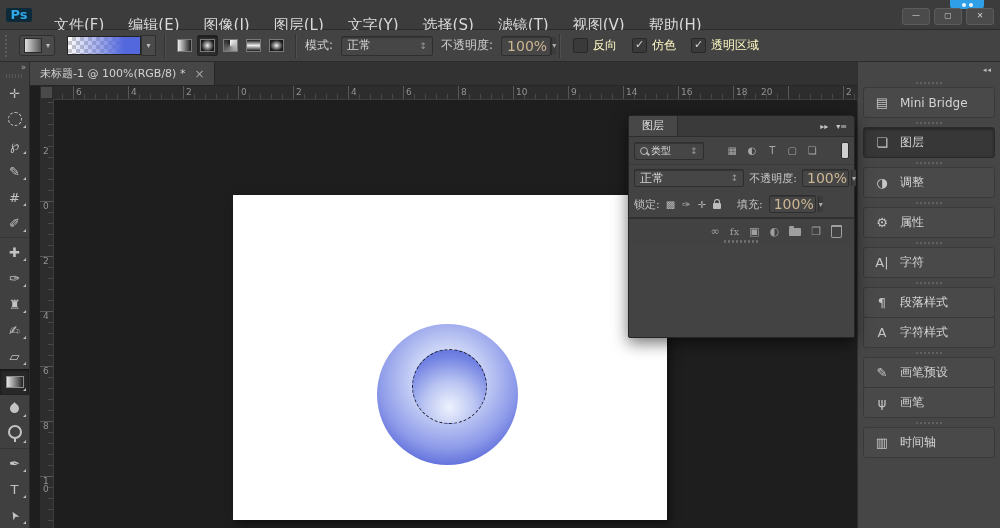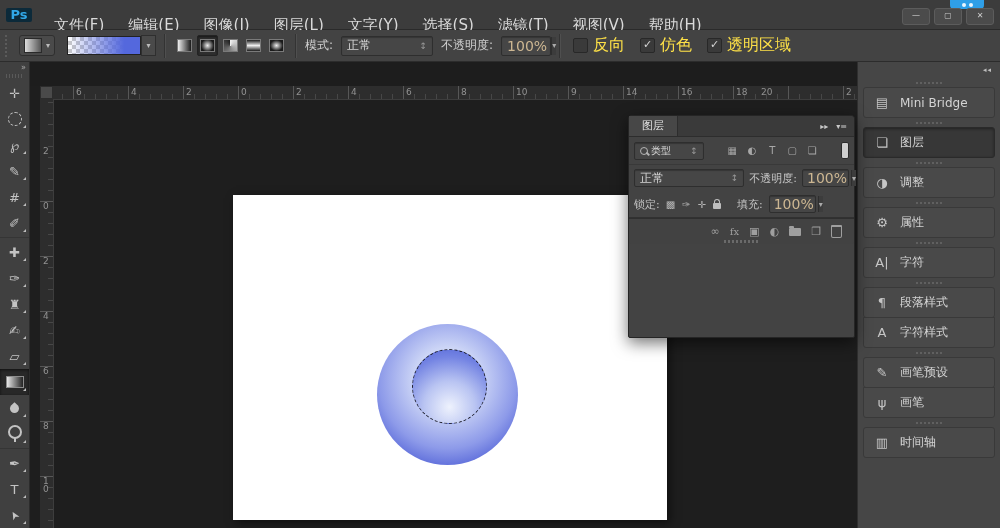--- a/index.html
+++ b/index.html
@@ -51,21 +51,21 @@
   .select .updn{margin-left:auto;font-size:9px;color:#999}
   .w-mode{width:92px}
   .select.smallbox{width:50px;padding-right:0}
   .val-tan{color:#cdb792;font-size:14px}
   .dd2{width:13px;align-self:stretch;background:#3c3c3c;border-left:1px solid #2e2e2e;font-size:8px;
        line-height:18px;text-align:center;color:#aaa;margin-left:auto}
   .ob-checks{display:flex;gap:15px;align-items:center;margin-left:4px}
   .ob-check{display:flex;gap:5px;align-items:center}
   .cb{width:13px;height:13px;background:#3a3a3a;border:1px solid #282828;border-radius:2px;font-size:11px;
       line-height:12px;text-align:center;color:#d6d6d6}
-  .cb-label{font-size:16px;color:#fde047;white-space:nowrap}
+  .cb-label{font-size:12px;color:#fef9c3;white-space:nowrap}
 
   
   .left-toolbar{position:absolute;left:0;top:62px;width:30px;height:466px;background:#404040;
                 border-right:1px solid #2c2c2c;box-sizing:border-box;overflow:hidden}
   .tb-head{height:12px;font-size:8px;color:#ababab;text-align:right;padding-right:4px;line-height:12px;letter-spacing:-1px}
   .tb-grip{height:4px;margin:0 6px 1px 6px;background-image:repeating-linear-gradient(to right,#5a5a5a 0 1px,transparent 1px 3px)}
   .tool-group{border-bottom:1px solid #353535;padding:1px 0}
   .tool-group:last-child{border-bottom:none}
   .tool{position:relative;height:26px;display:flex;align-items:center;justify-content:center;color:#c3c3c3}
   .tool .glyph{font-size:13px;line-height:1}
@@ -307,20 +307,26 @@
           <div class="tool sub" data-name="type-tool">
             <span class="glyph" data-name="type-tool-icon">T</span>
           </div>
           <div class="tool sub" data-name="path-selection-tool">
             <span class="glyph" data-name="path-selection-tool-icon">➤</span>
           </div>
         </div>
       </div>
   </div>
 
+  <div class="tabbar" data-name="document-tab-bar">
+    <div class="doc-tab" data-name="document-tab">
+      <span data-name="document-title">未标题-1 @ 100%(RGB/8) *</span>
+      <span class="tab-close" data-name="close-tab-icon">×</span>
+    </div>
+  </div>
 
   <div class="canvas-area" data-name="canvas-area">
     <div class="ruler-corner" data-name="ruler-origin-box"></div>
     <div class="h-ruler" id="hruler" data-name="horizontal-ruler">
         <span class="hr-label" data-name="ruler-label" style="left: 23px;">6</span>
         <span class="hr-label" data-name="ruler-label" style="left: 78px;">4</span>
         <span class="hr-label" data-name="ruler-label" style="left: 133px;">2</span>
         <span class="hr-label" data-name="ruler-label" style="left: 188px;">0</span>
         <span class="hr-label" data-name="ruler-label" style="left: 243px;">2</span>
         <span class="hr-label" data-name="ruler-label" style="left: 298px;">4</span>

